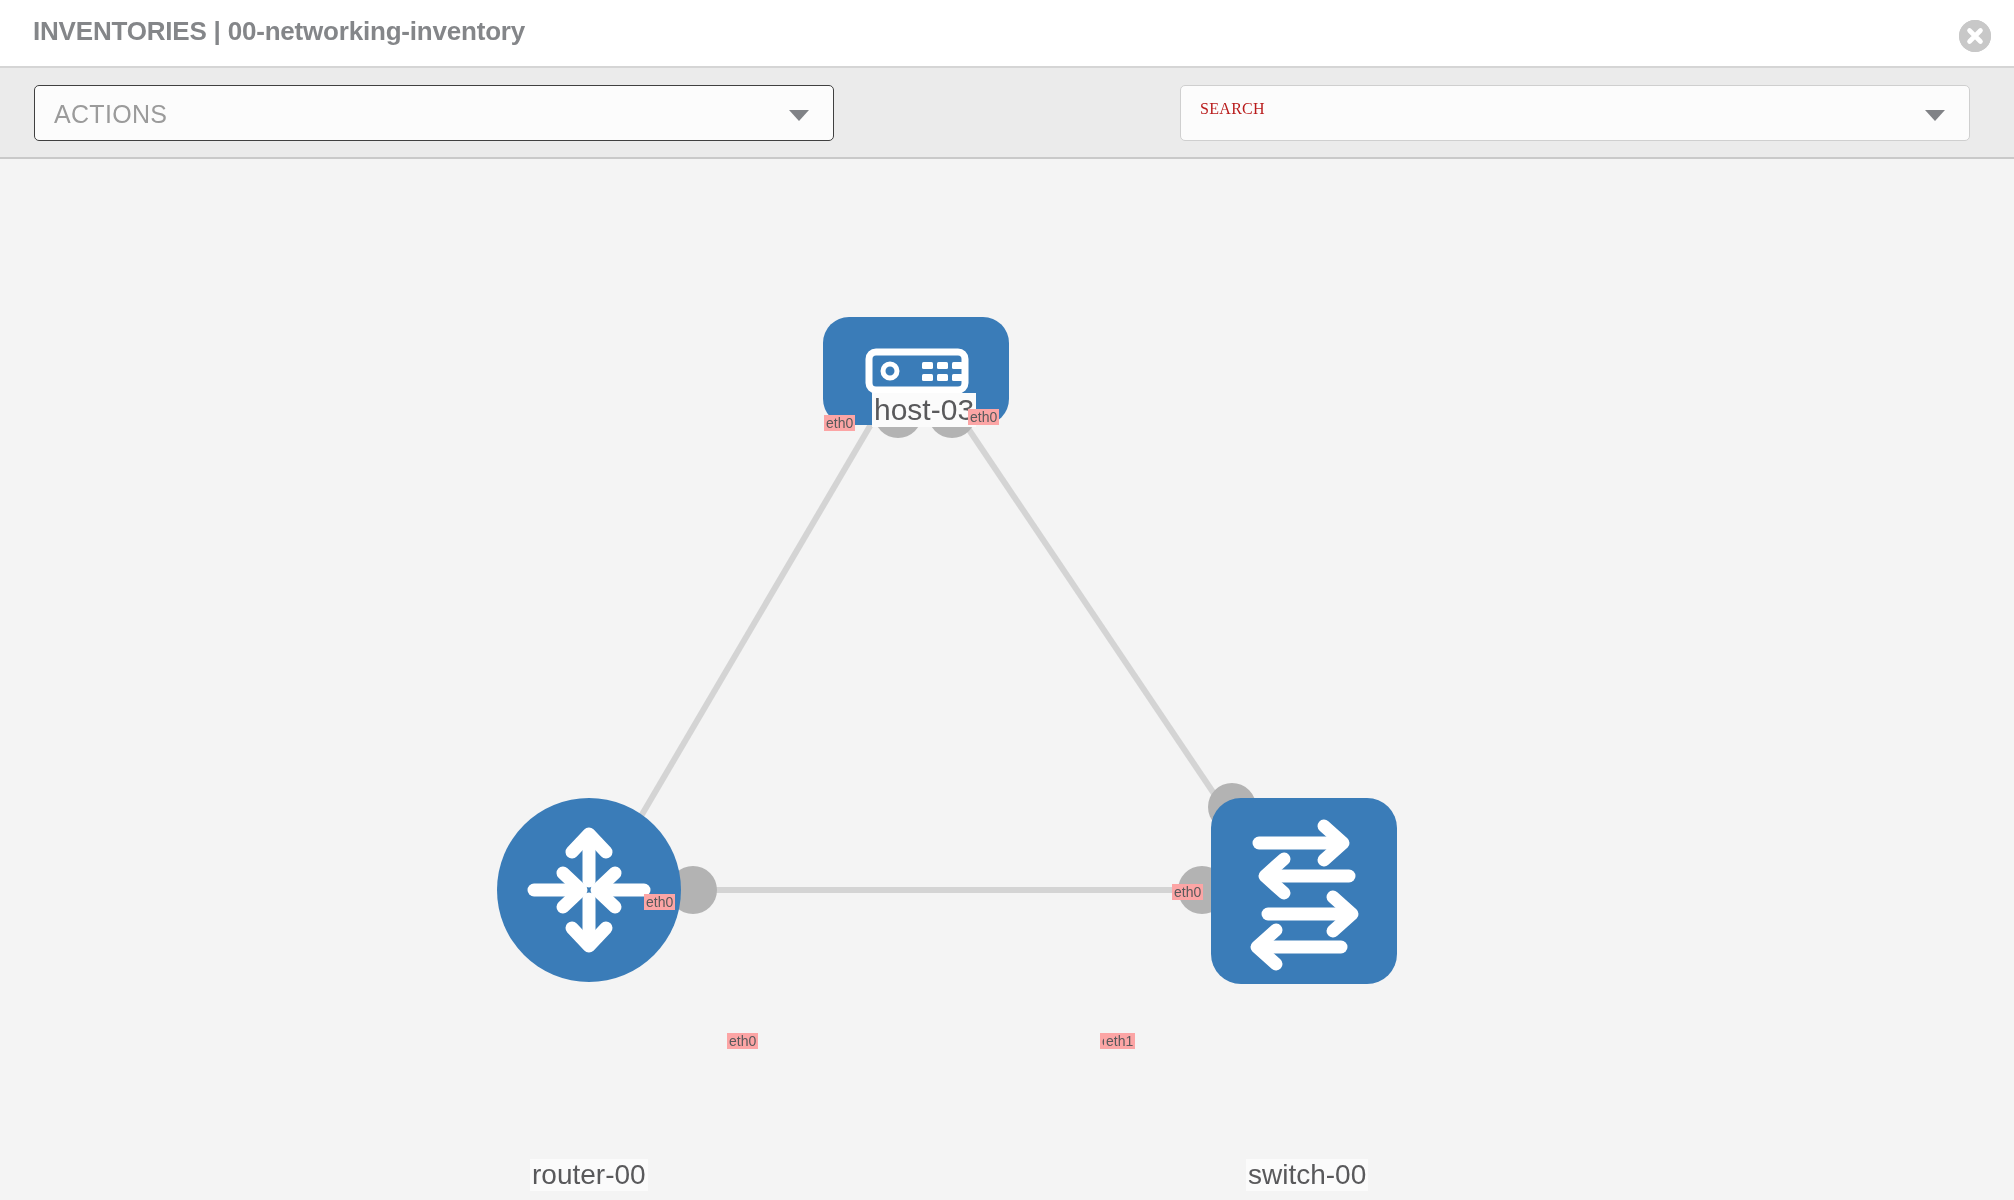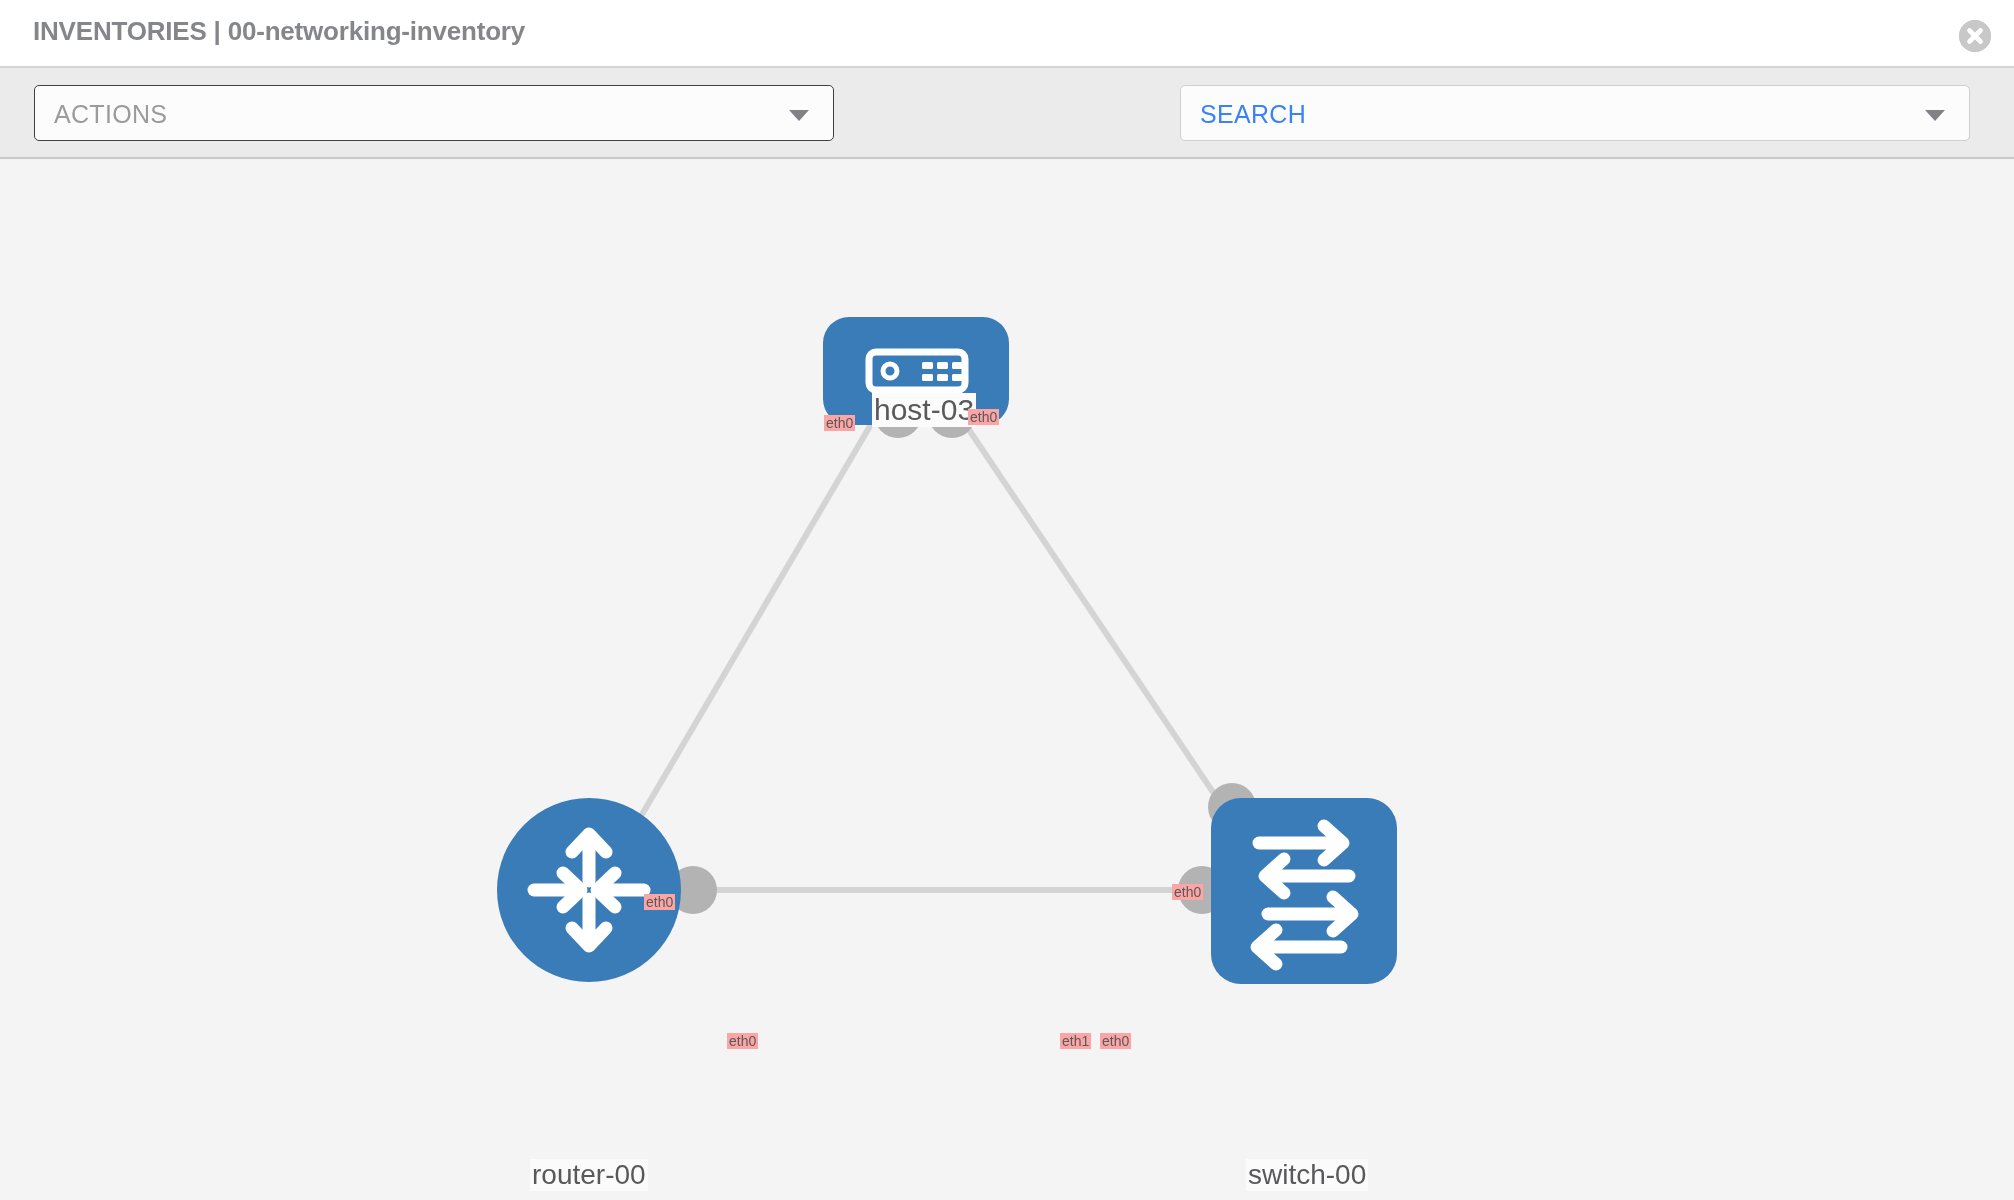--- a/index.html
+++ b/index.html
@@ -71,21 +71,21 @@
   .search-select {
     position: absolute; left: 1180px; top: 17px;
     width: 790px; height: 56px;
     background: #fcfcfc;
     border: 1px solid #cfcfcf;
     border-radius: 5px;
     cursor: text;
   }
   .search-select .lbl {
     position: absolute; left: 19px; top: 14px;
-    font-size: 25px; color: #3b82f6; letter-spacing: 0.3px;
+    font-size: 16px; color: #b91c1c; letter-spacing: 0.3px; font-family: Liberation Serif, serif;
   }
 
   
   .canvas {
     position: absolute; left: 0; top: 159px;
     width: 2014px; height: 1041px;
     background: #f4f4f4;
     overflow: hidden;
   }
   .topology { position: absolute; left: 0; top: 0; width: 2014px; height: 1041px; }
@@ -226,16 +226,16 @@
     <div class="node-label" style="left:872px; top:234px; font-size:30px;">host-03</div>
     <div class="node-label" style="left:530px; top:1000px;">router-00</div>
     <div class="node-label" style="left:1246px; top:1000px;text-align:right;">switch-00</div>
 
     <div class="edge-label" style="left:824px; top:256px;">eth0</div>
     <div class="edge-label" style="left:968px; top:250px;">eth0</div>
     <div class="edge-label" style="left:644px; top:735px;">eth0</div>
     <div class="edge-label" style="left:1172px; top:725px;">eth0</div>
     <div class="edge-label" style="left:727px; top:874px;">eth0</div>
     <div class="edge-label" style="left:1100px; top:874px;">eth0</div>
-    <div class="edge-label" style="left:1060px; top:874px;">eth1</div>
+    <div class="edge-label" style="left:1104px; top:874px;">eth1</div>
 
   </div>
 </div>
 
 </body></html>

